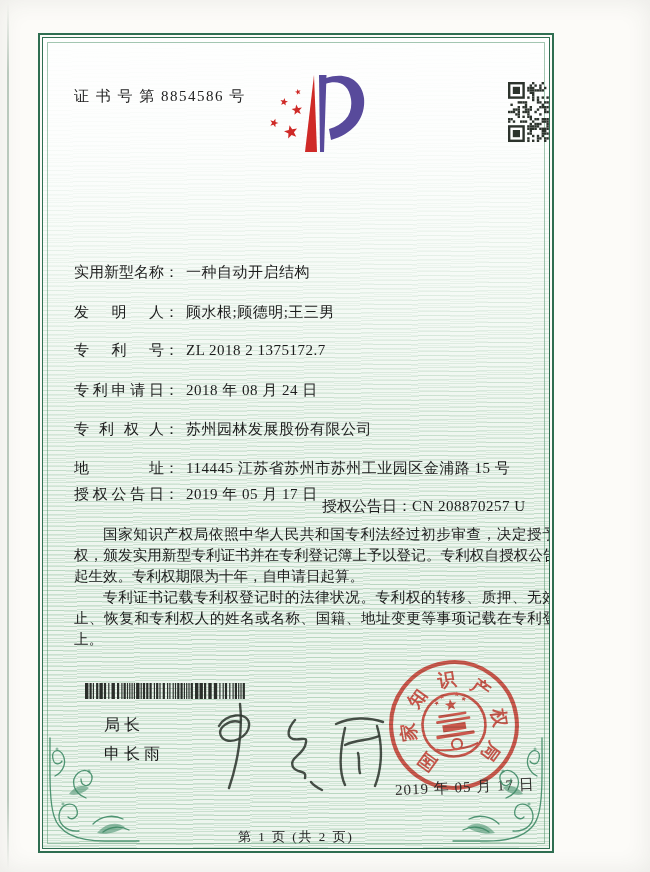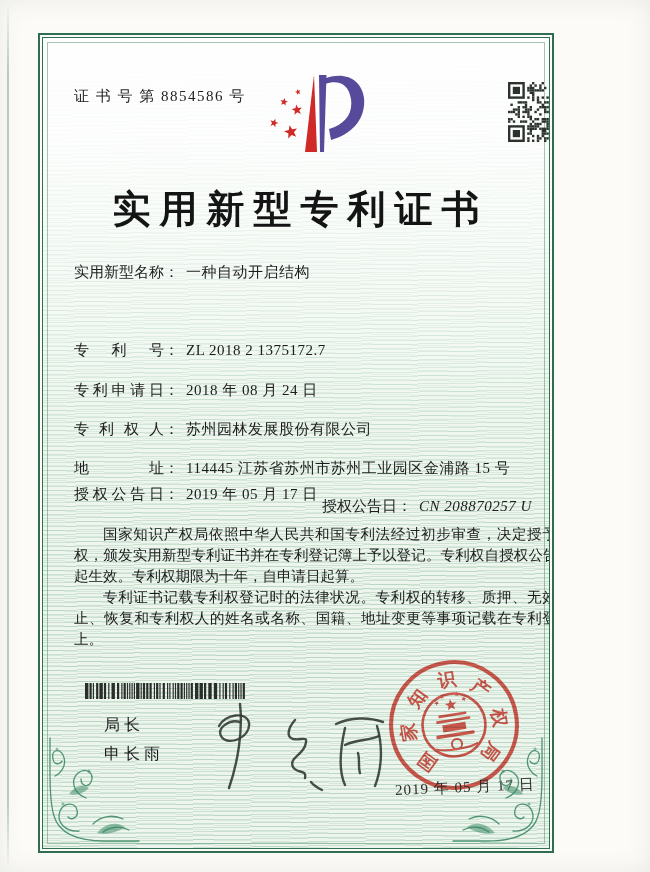--- a/index.html
+++ b/index.html
@@ -25,21 +25,21 @@
   .innerline{position:absolute;inset:4px;border:1px solid rgba(88,152,113,.55);pointer-events:none;}
   .cert-no{position:absolute;left:31px;top:49px;font-size:15px;letter-spacing:1.5px;color:#222;}
   .logo{position:absolute;left:222px;top:34px;width:120px;height:98px;}
   .qr{position:absolute;left:465px;top:44px;width:60px;height:60px;}
   .title{position:absolute;top:146px;left:0;width:100%;text-align:center;
     font-size:38px;font-weight:700;letter-spacing:9px;text-indent:9px;color:#141414;}
   .row{position:absolute;left:31px;font-size:15px;white-space:nowrap;color:#1c1c1c;font-family:Liberation Serif, serif;}
   .row .lab{display:inline-block;width:90px;text-align:justify;text-align-last:justify;-moz-text-align-last:justify;}
   .row .val{margin-left:7px;letter-spacing:.5px;}
   .row-g2{position:absolute;left:279px;top:459px;font-size:15px;white-space:nowrap;}
-  .row-g2 .val{margin-left:7px;letter-spacing:.5px;font-style:italic;}
+  .row-g2 .val{letter-spacing:.5px;}
   .body-text{position:absolute;left:31px;top:486px;width:513px;font-size:14.5px;
     line-height:21px;text-align:justify;color:#1b1b1b;}
   .body-text p{margin:0;text-indent:2em;}
   .barcode{position:absolute;left:41px;top:645px;width:164px;height:16px;}
   .director{position:absolute;left:61px;top:672px;font-size:16px;letter-spacing:4px;line-height:29px;color:#1a1a1a;}
   .signature{position:absolute;left:155px;top:652px;width:200px;height:112px;mix-blend-mode:multiply;}
   .seal{position:absolute;left:340px;top:616px;width:142px;height:142px;mix-blend-mode:multiply;opacity:.95;}
   .seal-date{position:absolute;left:352px;top:740px;font-size:15px;letter-spacing:1px;color:#2e2c2a;transform:rotate(-2.5deg);}
   .footer{position:absolute;left:0;top:790px;width:100%;text-align:center;font-size:13px;letter-spacing:2px;color:#222;}
   .flourish{position:absolute;bottom:2px;width:96px;height:112px;}
@@ -265,24 +265,26 @@
             <rect x="2.4" y="2.4" width="12" height="12" fill="#fff"></rect>
             <rect x="4.8" y="4.8" width="7.199999999999999" height="7.199999999999999" fill="#2c332c"></rect>
             <rect x="43.199999999999996" y="0" width="16.8" height="16.8" fill="#2c332c"></rect>
             <rect x="45.6" y="2.4" width="12" height="12" fill="#fff"></rect>
             <rect x="48" y="4.8" width="7.199999999999999" height="7.199999999999999" fill="#2c332c"></rect>
             <rect x="0" y="43.199999999999996" width="16.8" height="16.8" fill="#2c332c"></rect>
             <rect x="2.4" y="45.6" width="12" height="12" fill="#fff"></rect>
             <rect x="4.8" y="48" width="7.199999999999999" height="7.199999999999999" fill="#2c332c"></rect>
           </svg>
 
-        <div class="title">实用新型专利证书</div>
 
         <div class="row" style="top:225px">
           <span class="lab">实用新型名称</span><span>：</span><span class="val">一种自动开启结构</span>
+        </div>
+        <div class="row" style="top:265px">
+          <span class="lab">发明人</span><span>：</span><span class="val">顾水根;顾德明;王三男</span>
         </div>
         <div class="row" style="top:303px">
           <span class="lab">专利号</span><span>：</span><span class="val">ZL 2018 2 1375172.7</span>
         </div>
         <div class="row" style="top:343px">
           <span class="lab">专利申请日</span><span>：</span><span class="val">2018 年 08 月 24 日</span>
         </div>
         <div class="row" style="top:382px">
           <span class="lab">专利权人</span><span>：</span><span class="val">苏州园林发展股份有限公司</span>
         </div>
@@ -390,20 +392,21 @@
               <rect x="53" y="63.8" width="34" height="2.6" rx="1"></rect>
               <rect x="58.5" y="68.6" width="23" height="7"></rect>
               <rect x="51" y="78" width="38" height="3.4" rx="1"></rect>
               <circle cx="70" cy="89" r="5" fill="none" stroke="#d8453b" stroke-width="2"></circle>
               <path d="M49,91 C58,95 82,95 91,91" fill="none" stroke="#d8453b" stroke-width="2"></path>
             </g>
           </svg>
 
         <div class="seal-date">2019 年 05 月 17 日</div>
 
+        <div class="footer">第 1 页 (共 2 页)</div>
 
         <div class="flourish flo-left" id="flo-l"><svg viewBox="0 0 96 112" width="96" height="112" xmlns="http://www.w3.org/2000/svg">
     <g fill="none" stroke="#3f8a66" stroke-width="1.3" stroke-linecap="round" opacity="0.9">
       <path d="M5,4 C5,38 4,66 9,82 C14,99 32,107 60,107 L94,107"></path>
       <path d="M34,97 C20,98 11,88 15,77 C19,68 30,68 32,76 C34,83 27,87 23,83"></path>
       <path d="M41,64 C28,59 25,46 33,39 C41,33 50,39 46,48 C43,54 36,52 36,45"></path>
       <path d="M10,42 C18,38 22,29 18,21 C14,14 6,16 8,25 C9,31 15,31 17,27"></path>
       <path d="M48,90 C56,82 68,80 78,85"></path>
       <path d="M58,98 C66,92 76,92 84,96"></path>
     </g>

